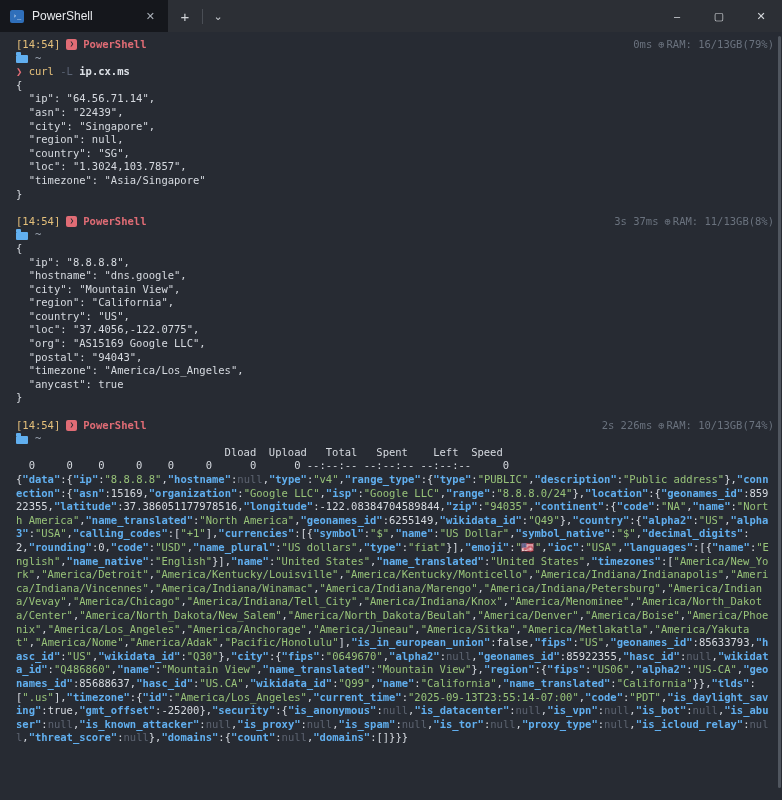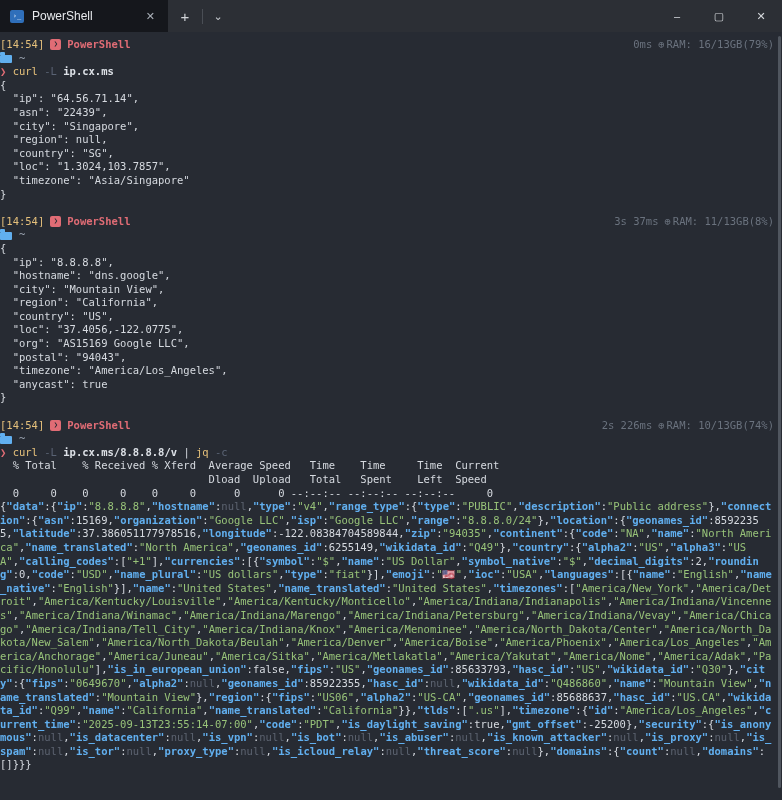--- a/index.html
+++ b/index.html
@@ -12,21 +12,21 @@
   .tab-ps-icon { width:14px; height:13px; background:#2f6fba; border-radius:2px; color:#e9f2fb; font-size:7px; line-height:13px; text-align:center; font-family:"DejaVu Sans Mono", monospace; flex:0 0 14px; }
   .tab-title { flex:1; color:#e8eaed; font-size:12px; white-space:nowrap; overflow:hidden; }
   .tab-close { color:#aab0b8; font-size:11px; padding:2px 3px; }
   .newtab { width:34px; display:flex; align-items:center; justify-content:center; color:#d3d6da; font-size:15px; }
   .tab-sep { width:1px; height:15px; background:#4a4e55; align-self:center; }
   .dropdown { width:30px; display:flex; align-items:center; justify-content:center; color:#c7cbd0; font-size:11px; }
   .win-controls { margin-left:auto; display:flex; height:100%; }
   .win-controls span { width:42px; display:flex; align-items:center; justify-content:center; color:#d6d9dd; font-size:11px; }
 
   
-  .terminal { flex:1 1 auto; padding:6px 8px 0 0; background:#272b33; font-family:"DejaVu Sans Mono", monospace; font-size:10.5px; line-height:13.6px; color:#d6dae0; overflow:hidden; }
+  .terminal { flex:1 1 auto; padding:6px 8px 0 16px; background:#272b33; font-family:"DejaVu Sans Mono", monospace; font-size:10.5px; line-height:13.6px; color:#d6dae0; overflow:hidden; }
   .command-block + .command-block { margin-top:13.6px; }
   .block-header { display:flex; justify-content:space-between; align-items:center; }
   .hdr-left, .hdr-right { display:flex; align-items:center; gap:6px; white-space:pre; }
   .hdr-time { color:#e5c07b; }
   .shell-icon { width:11px; height:11px; background:#e06c75; border-radius:2px; color:#272b33; font-size:7px; line-height:11px; text-align:center; font-weight:bold; }
   .hdr-shell { color:#e06c75; font-weight:bold; }
   .hdr-right { color:#6a727e; }
   .ram-icon { color:#6a727e; margin-right:-4px; }
 
   .dir-line { display:flex; align-items:center; gap:7px; height:13.6px; }
@@ -115,21 +115,19 @@
       </div>
       <div class="command-block">
         <div class="block-header">
           <span class="hdr-left"><span class="hdr-time">[14:54]</span><span class="shell-icon">❯</span><span class="hdr-shell">PowerShell</span></span>
           <span class="hdr-right"><span class="hdr-duration">2s 226ms</span><span class="ram-icon">⊕</span><span class="hdr-ram">RAM: 10/13GB(74%)</span></span>
         </div>
         <div class="dir-line">
           <span class="folder-icon"></span>
           <span class="dir-path">~</span>
         </div>
-        <div class="cmd-line"><span class="prompt-char">❯ </span><span class="tok-cmd">curl</span><span> </span><span class="tok-flag">-L</span><span> </span><span class="tok-arg">ip.cx.ms/8.8.8.8/v</span><span> </span><span class="tok-pipe">|</span><span> </span><span class="tok-cmd">jq</span><span> </span><span class="tok-flag">-c</span></div>
-        <div class="line">  % Total    % Received % Xferd  Average Speed   Time    Time     Time  Current</div>
         <div class="line">                                 Dload  Upload   Total   Spent    Left  Speed</div>
         <div class="line">  0     0    0     0    0     0      0      0 --:--:-- --:--:-- --:--:--     0</div>
         <div class="jq-out">{<span class="jq-key">"data"</span>:{<span class="jq-key">"ip"</span>:<span class="jq-str">"8.8.8.8"</span>,<span class="jq-key">"hostname"</span>:<span class="jq-null">null</span>,<span class="jq-key">"type"</span>:<span class="jq-str">"v4"</span>,<span class="jq-key">"range_type"</span>:{<span class="jq-key">"type"</span>:<span class="jq-str">"PUBLIC"</span>,<span class="jq-key">"description"</span>:<span class="jq-str">"Public address"</span>},<span class="jq-key">"connection"</span>:{<span class="jq-key">"asn"</span>:<span class="jq-num">15169</span>,<span class="jq-key">"organization"</span>:<span class="jq-str">"Google LLC"</span>,<span class="jq-key">"isp"</span>:<span class="jq-str">"Google LLC"</span>,<span class="jq-key">"range"</span>:<span class="jq-str">"8.8.8.0/24"</span>},<span class="jq-key">"location"</span>:{<span class="jq-key">"geonames_id"</span>:<span class="jq-num">85922355</span>,<span class="jq-key">"latitude"</span>:<span class="jq-num">37.386051177978516</span>,<span class="jq-key">"longitude"</span>:<span class="jq-num">-122.08384704589844</span>,<span class="jq-key">"zip"</span>:<span class="jq-str">"94035"</span>,<span class="jq-key">"continent"</span>:{<span class="jq-key">"code"</span>:<span class="jq-str">"NA"</span>,<span class="jq-key">"name"</span>:<span class="jq-str">"North America"</span>,<span class="jq-key">"name_translated"</span>:<span class="jq-str">"North America"</span>,<span class="jq-key">"geonames_id"</span>:<span class="jq-num">6255149</span>,<span class="jq-key">"wikidata_id"</span>:<span class="jq-str">"Q49"</span>},<span class="jq-key">"country"</span>:{<span class="jq-key">"alpha2"</span>:<span class="jq-str">"US"</span>,<span class="jq-key">"alpha3"</span>:<span class="jq-str">"USA"</span>,<span class="jq-key">"calling_codes"</span>:[<span class="jq-str">"+1"</span>],<span class="jq-key">"currencies"</span>:[{<span class="jq-key">"symbol"</span>:<span class="jq-str">"$"</span>,<span class="jq-key">"name"</span>:<span class="jq-str">"US Dollar"</span>,<span class="jq-key">"symbol_native"</span>:<span class="jq-str">"$"</span>,<span class="jq-key">"decimal_digits"</span>:<span class="jq-num">2</span>,<span class="jq-key">"rounding"</span>:<span class="jq-num">0</span>,<span class="jq-key">"code"</span>:<span class="jq-str">"USD"</span>,<span class="jq-key">"name_plural"</span>:<span class="jq-str">"US dollars"</span>,<span class="jq-key">"type"</span>:<span class="jq-str">"fiat"</span>}],<span class="jq-key">"emoji"</span>:<span class="jq-str">"🇺🇸"</span>,<span class="jq-key">"ioc"</span>:<span class="jq-str">"USA"</span>,<span class="jq-key">"languages"</span>:[{<span class="jq-key">"name"</span>:<span class="jq-str">"English"</span>,<span class="jq-key">"name_native"</span>:<span class="jq-str">"English"</span>}],<span class="jq-key">"name"</span>:<span class="jq-str">"United States"</span>,<span class="jq-key">"name_translated"</span>:<span class="jq-str">"United States"</span>,<span class="jq-key">"timezones"</span>:[<span class="jq-str">"America/New_York"</span>,<span class="jq-str">"America/Detroit"</span>,<span class="jq-str">"America/Kentucky/Louisville"</span>,<span class="jq-str">"America/Kentucky/Monticello"</span>,<span class="jq-str">"America/Indiana/Indianapolis"</span>,<span class="jq-str">"America/Indiana/Vincennes"</span>,<span class="jq-str">"America/Indiana/Winamac"</span>,<span class="jq-str">"America/Indiana/Marengo"</span>,<span class="jq-str">"America/Indiana/Petersburg"</span>,<span class="jq-str">"America/Indiana/Vevay"</span>,<span class="jq-str">"America/Chicago"</span>,<span class="jq-str">"America/Indiana/Tell_City"</span>,<span class="jq-str">"America/Indiana/Knox"</span>,<span class="jq-str">"America/Menominee"</span>,<span class="jq-str">"America/North_Dakota/Center"</span>,<span class="jq-str">"America/North_Dakota/New_Salem"</span>,<span class="jq-str">"America/North_Dakota/Beulah"</span>,<span class="jq-str">"America/Denver"</span>,<span class="jq-str">"America/Boise"</span>,<span class="jq-str">"America/Phoenix"</span>,<span class="jq-str">"America/Los_Angeles"</span>,<span class="jq-str">"America/Anchorage"</span>,<span class="jq-str">"America/Juneau"</span>,<span class="jq-str">"America/Sitka"</span>,<span class="jq-str">"America/Metlakatla"</span>,<span class="jq-str">"America/Yakutat"</span>,<span class="jq-str">"America/Nome"</span>,<span class="jq-str">"America/Adak"</span>,<span class="jq-str">"Pacific/Honolulu"</span>],<span class="jq-key">"is_in_european_union"</span>:<span class="jq-bool">false</span>,<span class="jq-key">"fips"</span>:<span class="jq-str">"US"</span>,<span class="jq-key">"geonames_id"</span>:<span class="jq-num">85633793</span>,<span class="jq-key">"hasc_id"</span>:<span class="jq-str">"US"</span>,<span class="jq-key">"wikidata_id"</span>:<span class="jq-str">"Q30"</span>},<span class="jq-key">"city"</span>:{<span class="jq-key">"fips"</span>:<span class="jq-str">"0649670"</span>,<span class="jq-key">"alpha2"</span>:<span class="jq-null">null</span>,<span class="jq-key">"geonames_id"</span>:<span class="jq-num">85922355</span>,<span class="jq-key">"hasc_id"</span>:<span class="jq-null">null</span>,<span class="jq-key">"wikidata_id"</span>:<span class="jq-str">"Q486860"</span>,<span class="jq-key">"name"</span>:<span class="jq-str">"Mountain View"</span>,<span class="jq-key">"name_translated"</span>:<span class="jq-str">"Mountain View"</span>},<span class="jq-key">"region"</span>:{<span class="jq-key">"fips"</span>:<span class="jq-str">"US06"</span>,<span class="jq-key">"alpha2"</span>:<span class="jq-str">"US-CA"</span>,<span class="jq-key">"geonames_id"</span>:<span class="jq-num">85688637</span>,<span class="jq-key">"hasc_id"</span>:<span class="jq-str">"US.CA"</span>,<span class="jq-key">"wikidata_id"</span>:<span class="jq-str">"Q99"</span>,<span class="jq-key">"name"</span>:<span class="jq-str">"California"</span>,<span class="jq-key">"name_translated"</span>:<span class="jq-str">"California"</span>}},<span class="jq-key">"tlds"</span>:[<span class="jq-str">".us"</span>],<span class="jq-key">"timezone"</span>:{<span class="jq-key">"id"</span>:<span class="jq-str">"America/Los_Angeles"</span>,<span class="jq-key">"current_time"</span>:<span class="jq-str">"2025-09-13T23:55:14-07:00"</span>,<span class="jq-key">"code"</span>:<span class="jq-str">"PDT"</span>,<span class="jq-key">"is_daylight_saving"</span>:<span class="jq-bool">true</span>,<span class="jq-key">"gmt_offset"</span>:<span class="jq-num">-25200</span>},<span class="jq-key">"security"</span>:{<span class="jq-key">"is_anonymous"</span>:<span class="jq-null">null</span>,<span class="jq-key">"is_datacenter"</span>:<span class="jq-null">null</span>,<span class="jq-key">"is_vpn"</span>:<span class="jq-null">null</span>,<span class="jq-key">"is_bot"</span>:<span class="jq-null">null</span>,<span class="jq-key">"is_abuser"</span>:<span class="jq-null">null</span>,<span class="jq-key">"is_known_attacker"</span>:<span class="jq-null">null</span>,<span class="jq-key">"is_proxy"</span>:<span class="jq-null">null</span>,<span class="jq-key">"is_spam"</span>:<span class="jq-null">null</span>,<span class="jq-key">"is_tor"</span>:<span class="jq-null">null</span>,<span class="jq-key">"proxy_type"</span>:<span class="jq-null">null</span>,<span class="jq-key">"is_icloud_relay"</span>:<span class="jq-null">null</span>,<span class="jq-key">"threat_score"</span>:<span class="jq-null">null</span>},<span class="jq-key">"domains"</span>:{<span class="jq-key">"count"</span>:<span class="jq-null">null</span>,<span class="jq-key">"domains"</span>:[]}}}</div>
       </div>
     </div>
   <div class="scrollbar"></div>
 </div>
 
 </body></html>

